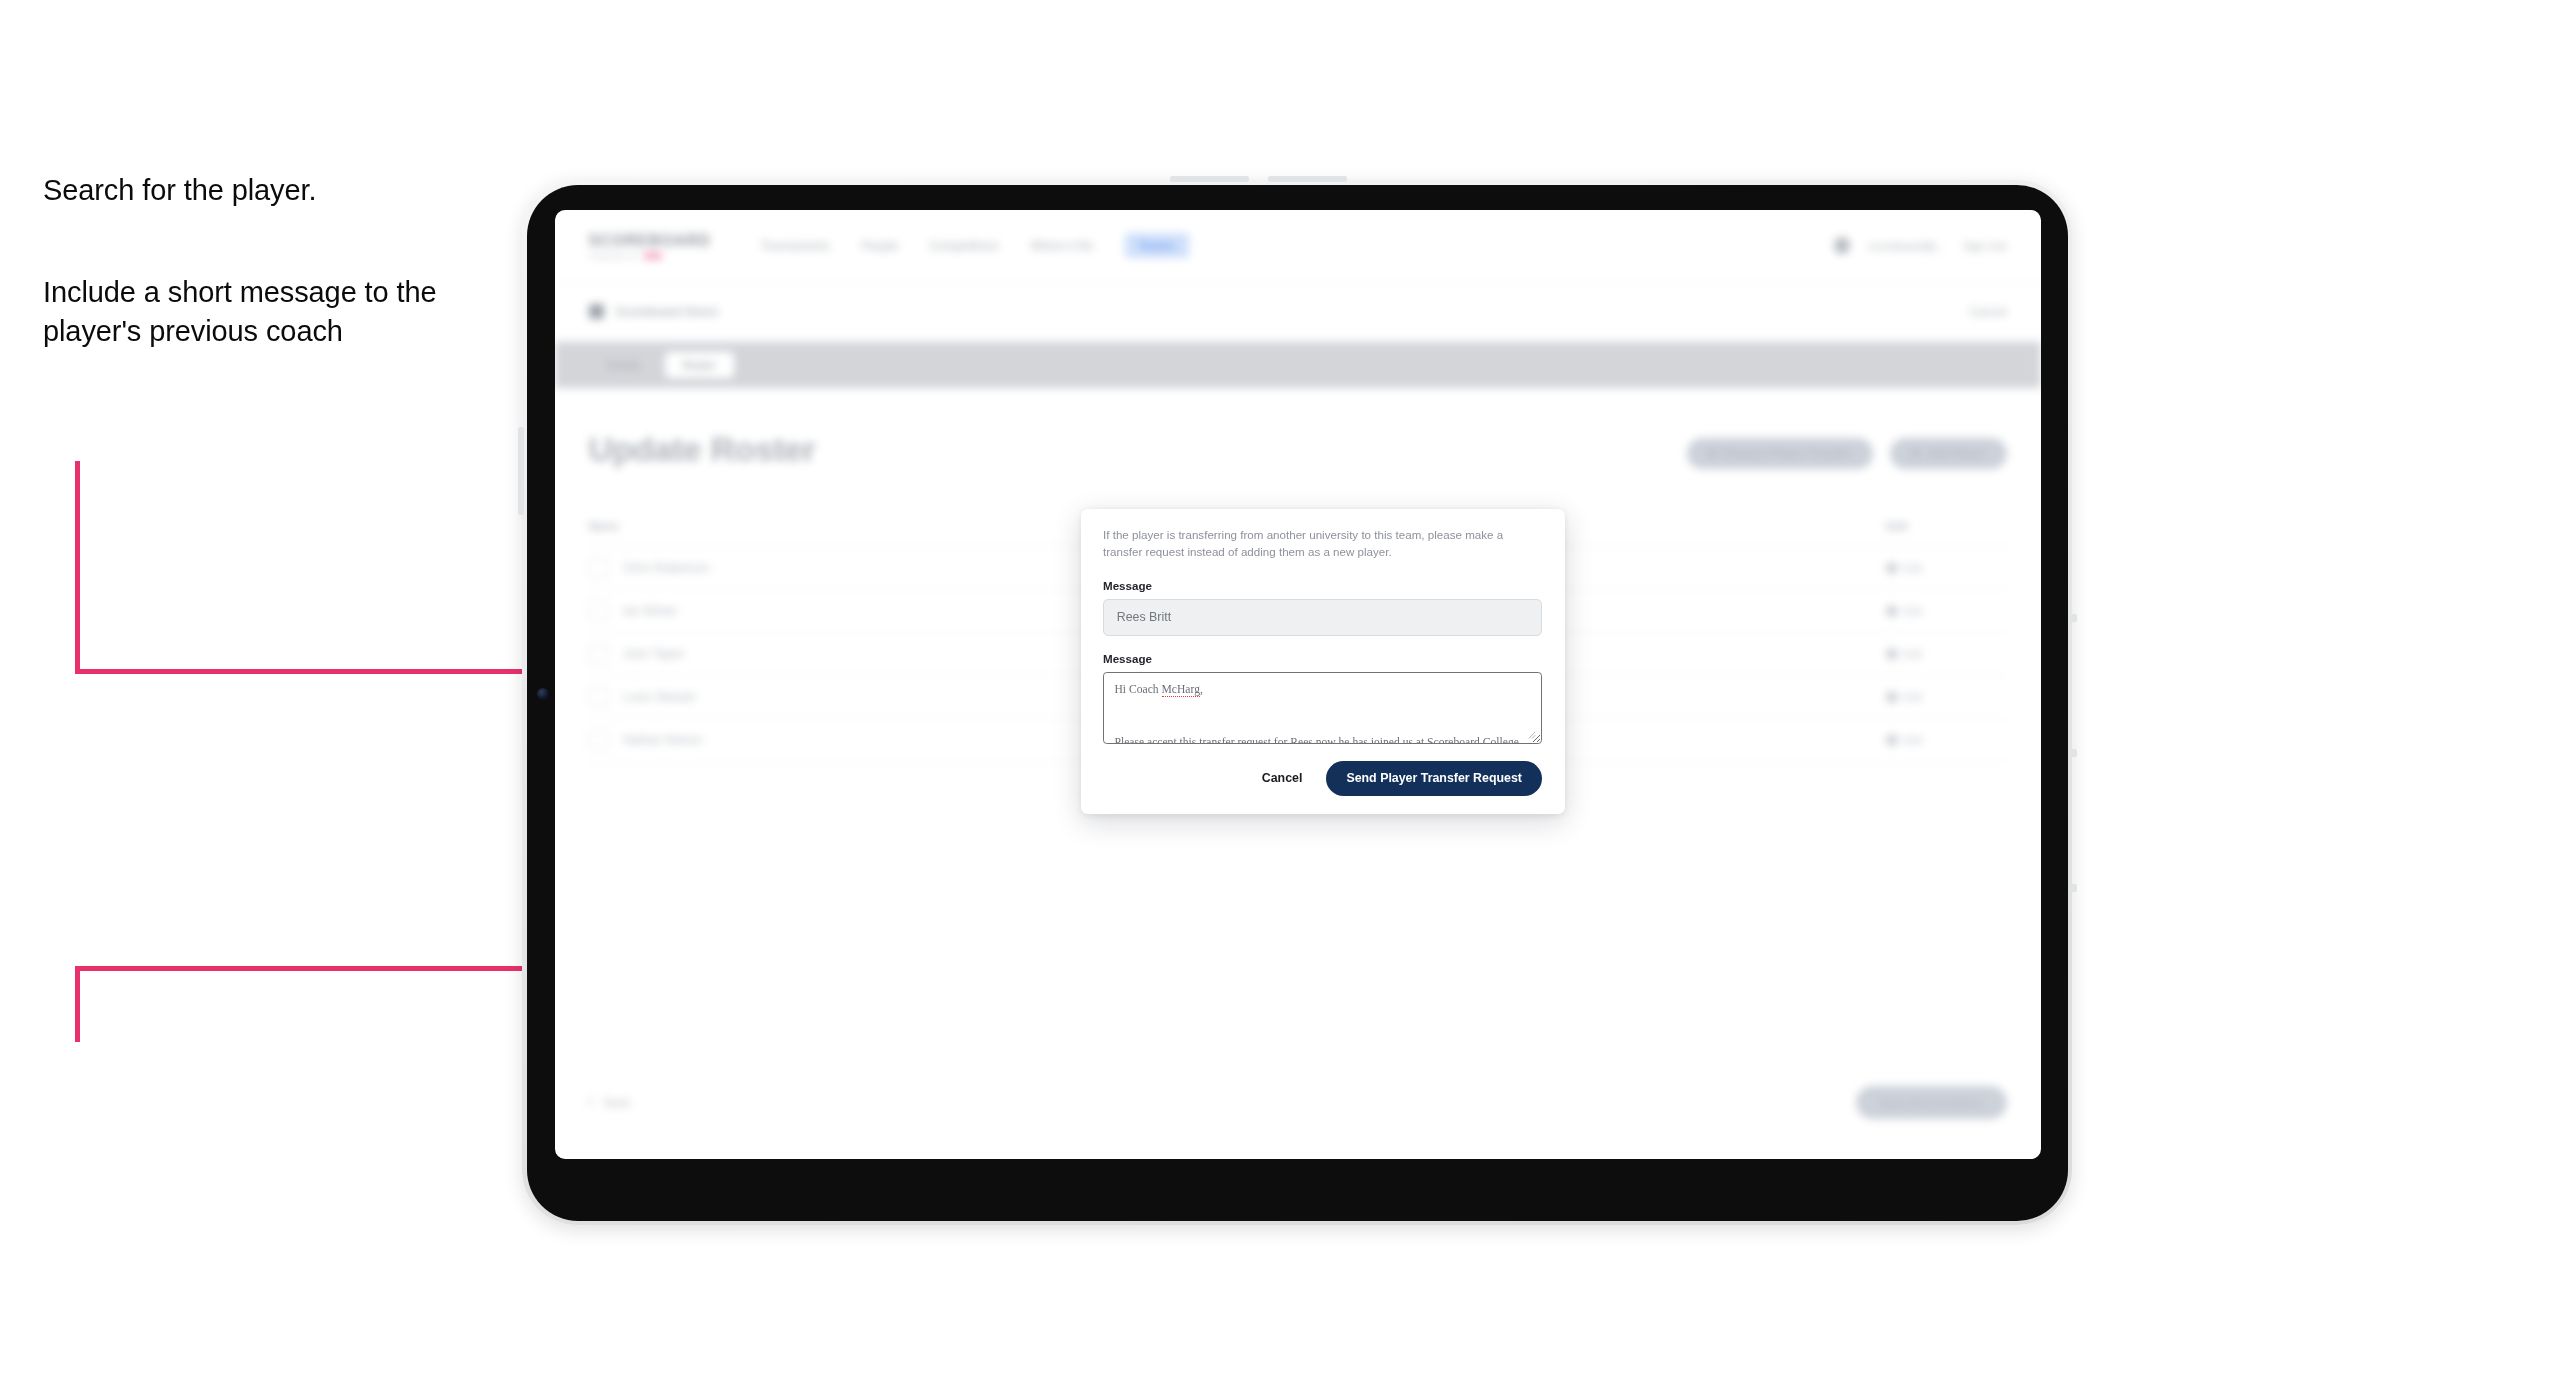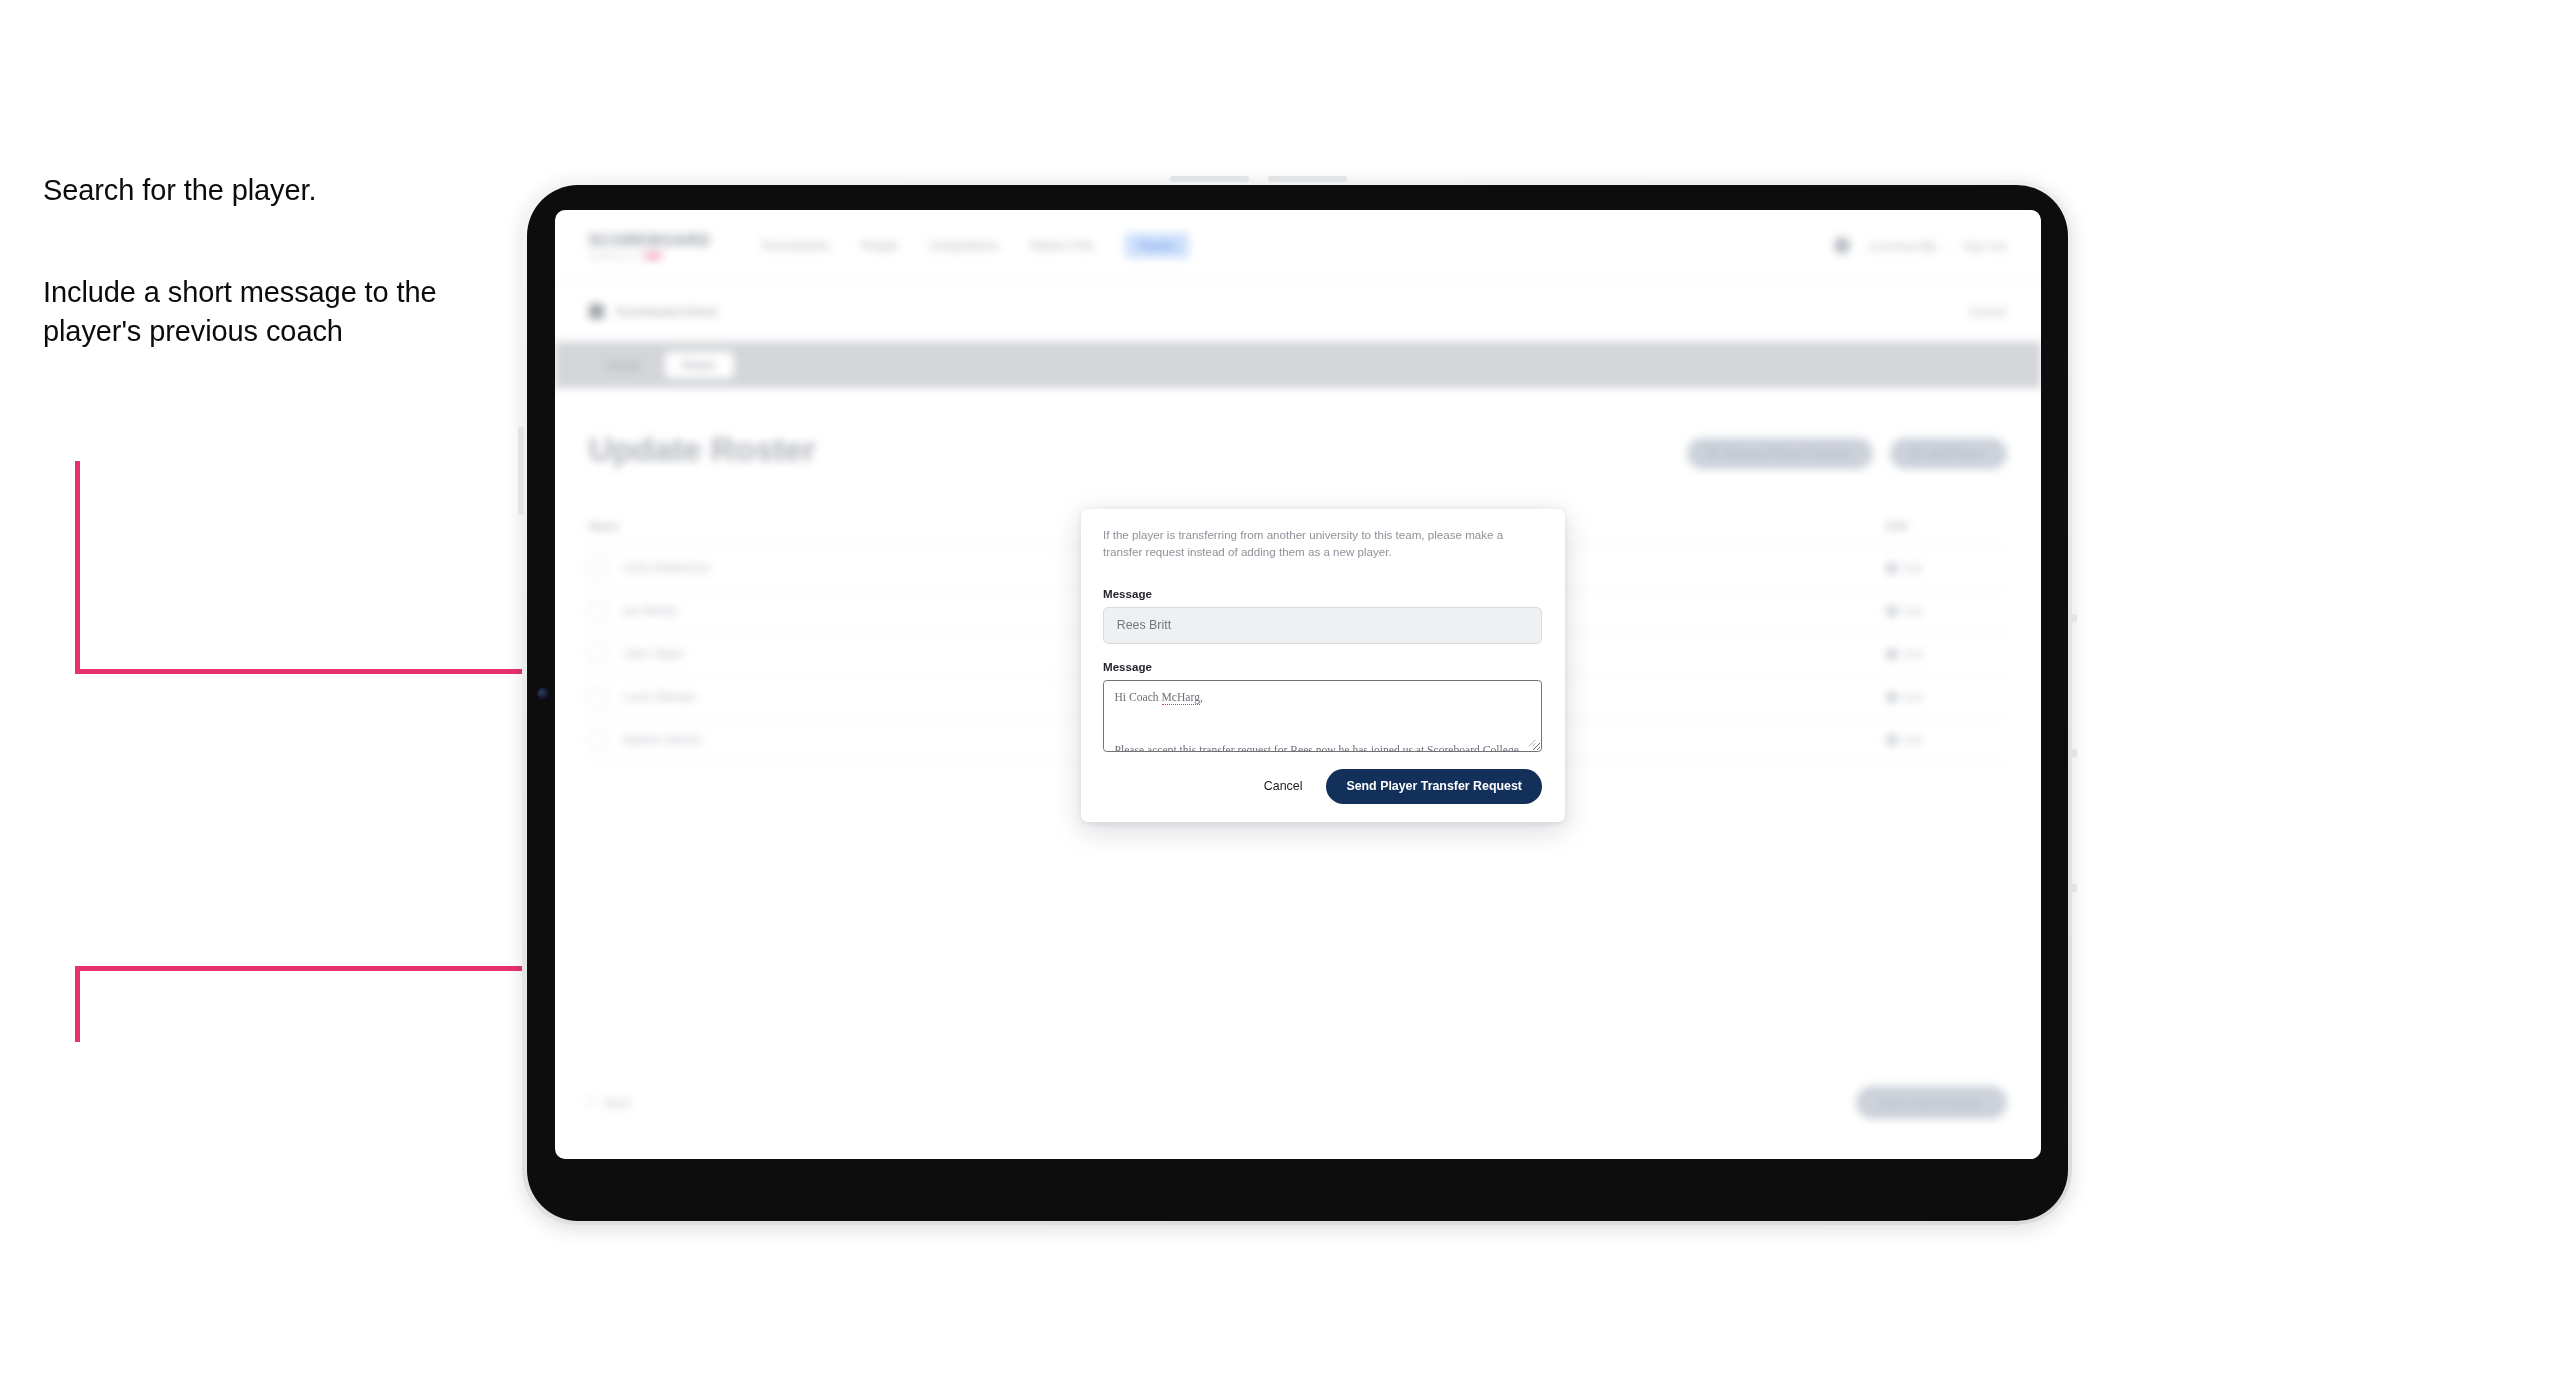--- a/index.html
+++ b/index.html
@@ -315,21 +315,21 @@
     margin-left: auto;
     width: 22.5px; height: 22.5px;
     display: flex; align-items: center; justify-content: center;
     cursor: pointer;
   }
   #modal-close svg { display: block; }
 
   #modal-body { padding: 16.5px 22.5px 0 22.5px; }
   #modal-desc {
     font-size: 11.6px; line-height: 1.54; color: #8d9199;
-    margin-bottom: 26px;
+    margin-bottom: 18px;
   }
   .field-label {
     font-size: 11.6px; font-weight: 700; color: #24262b;
     margin-bottom: 6.7px;
   }
   #player-input {
     width: 100%;
     height: 37px;
     background: #eef0f2;
     border: 0.7px solid #d7dade;
@@ -371,20 +371,21 @@
     display: flex; align-items: center; justify-content: flex-end;
     gap: 7.5px;
     padding: 16.5px 22.5px 18px 22.5px;
   }
   #cancel-btn {
     background: transparent; border: none;
     font-family: "Liberation Sans", sans-serif;
     font-size: 12.4px; color: #1a1c20;
     padding: 9.7px 16.5px;
     cursor: pointer;
+    font-weight: bold;
   }
   #send-btn {
     background: #12305A;
     color: #ffffff;
     border: none;
     font-family: "Liberation Sans", sans-serif;
     font-size: 12.4px; font-weight: 600;
     padding: 10.5px 20px;
     border-radius: 19.5px;
     cursor: pointer;

